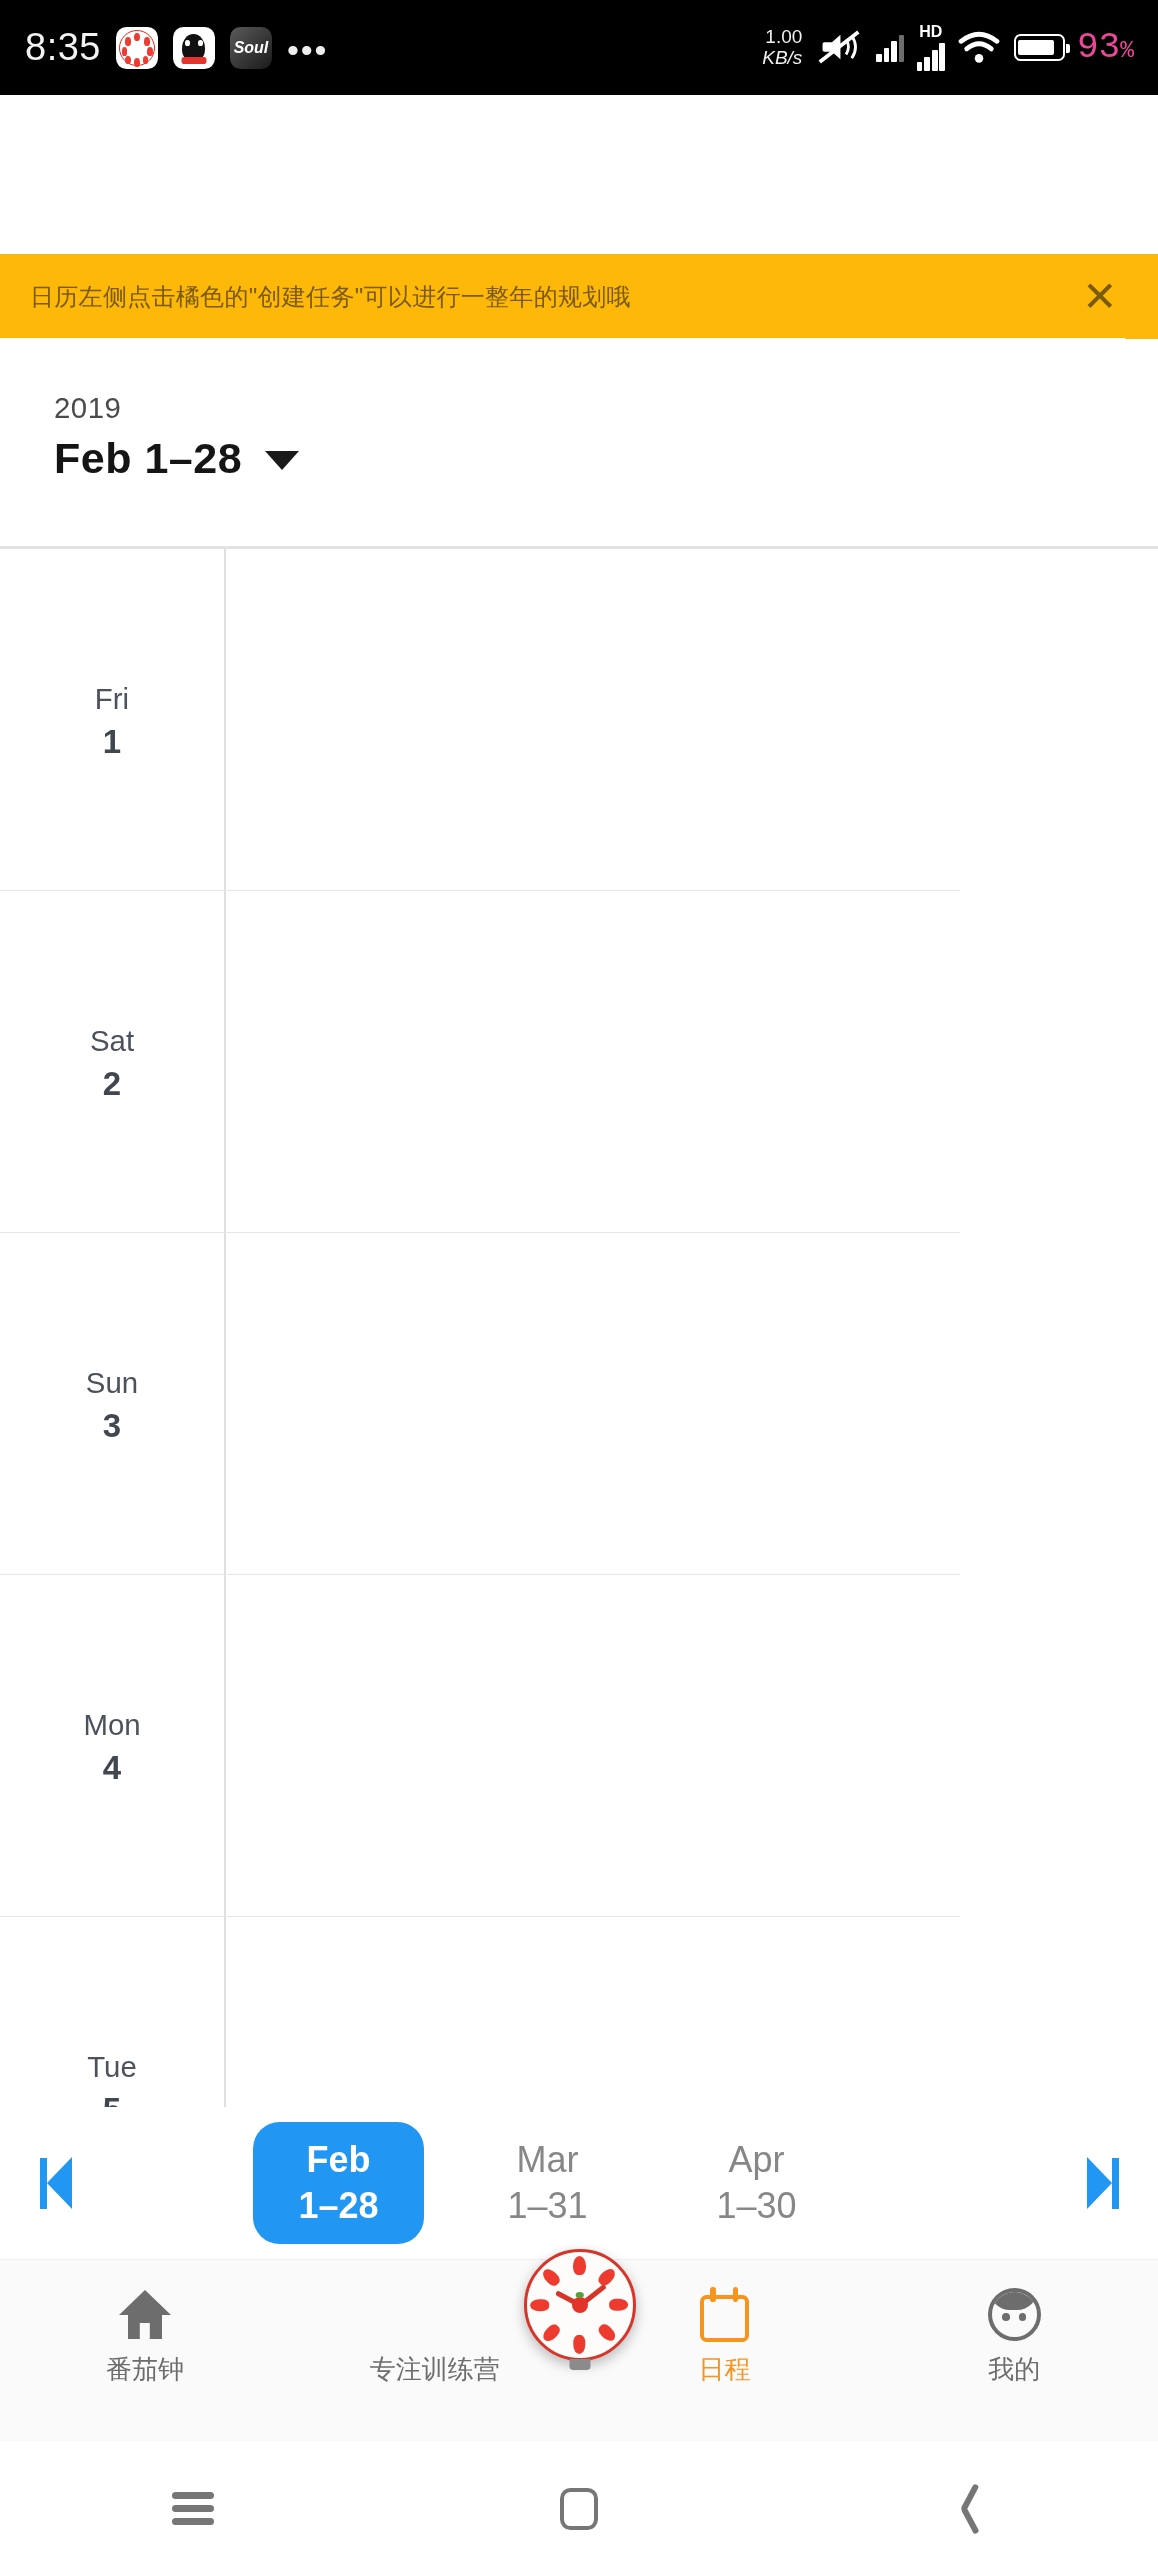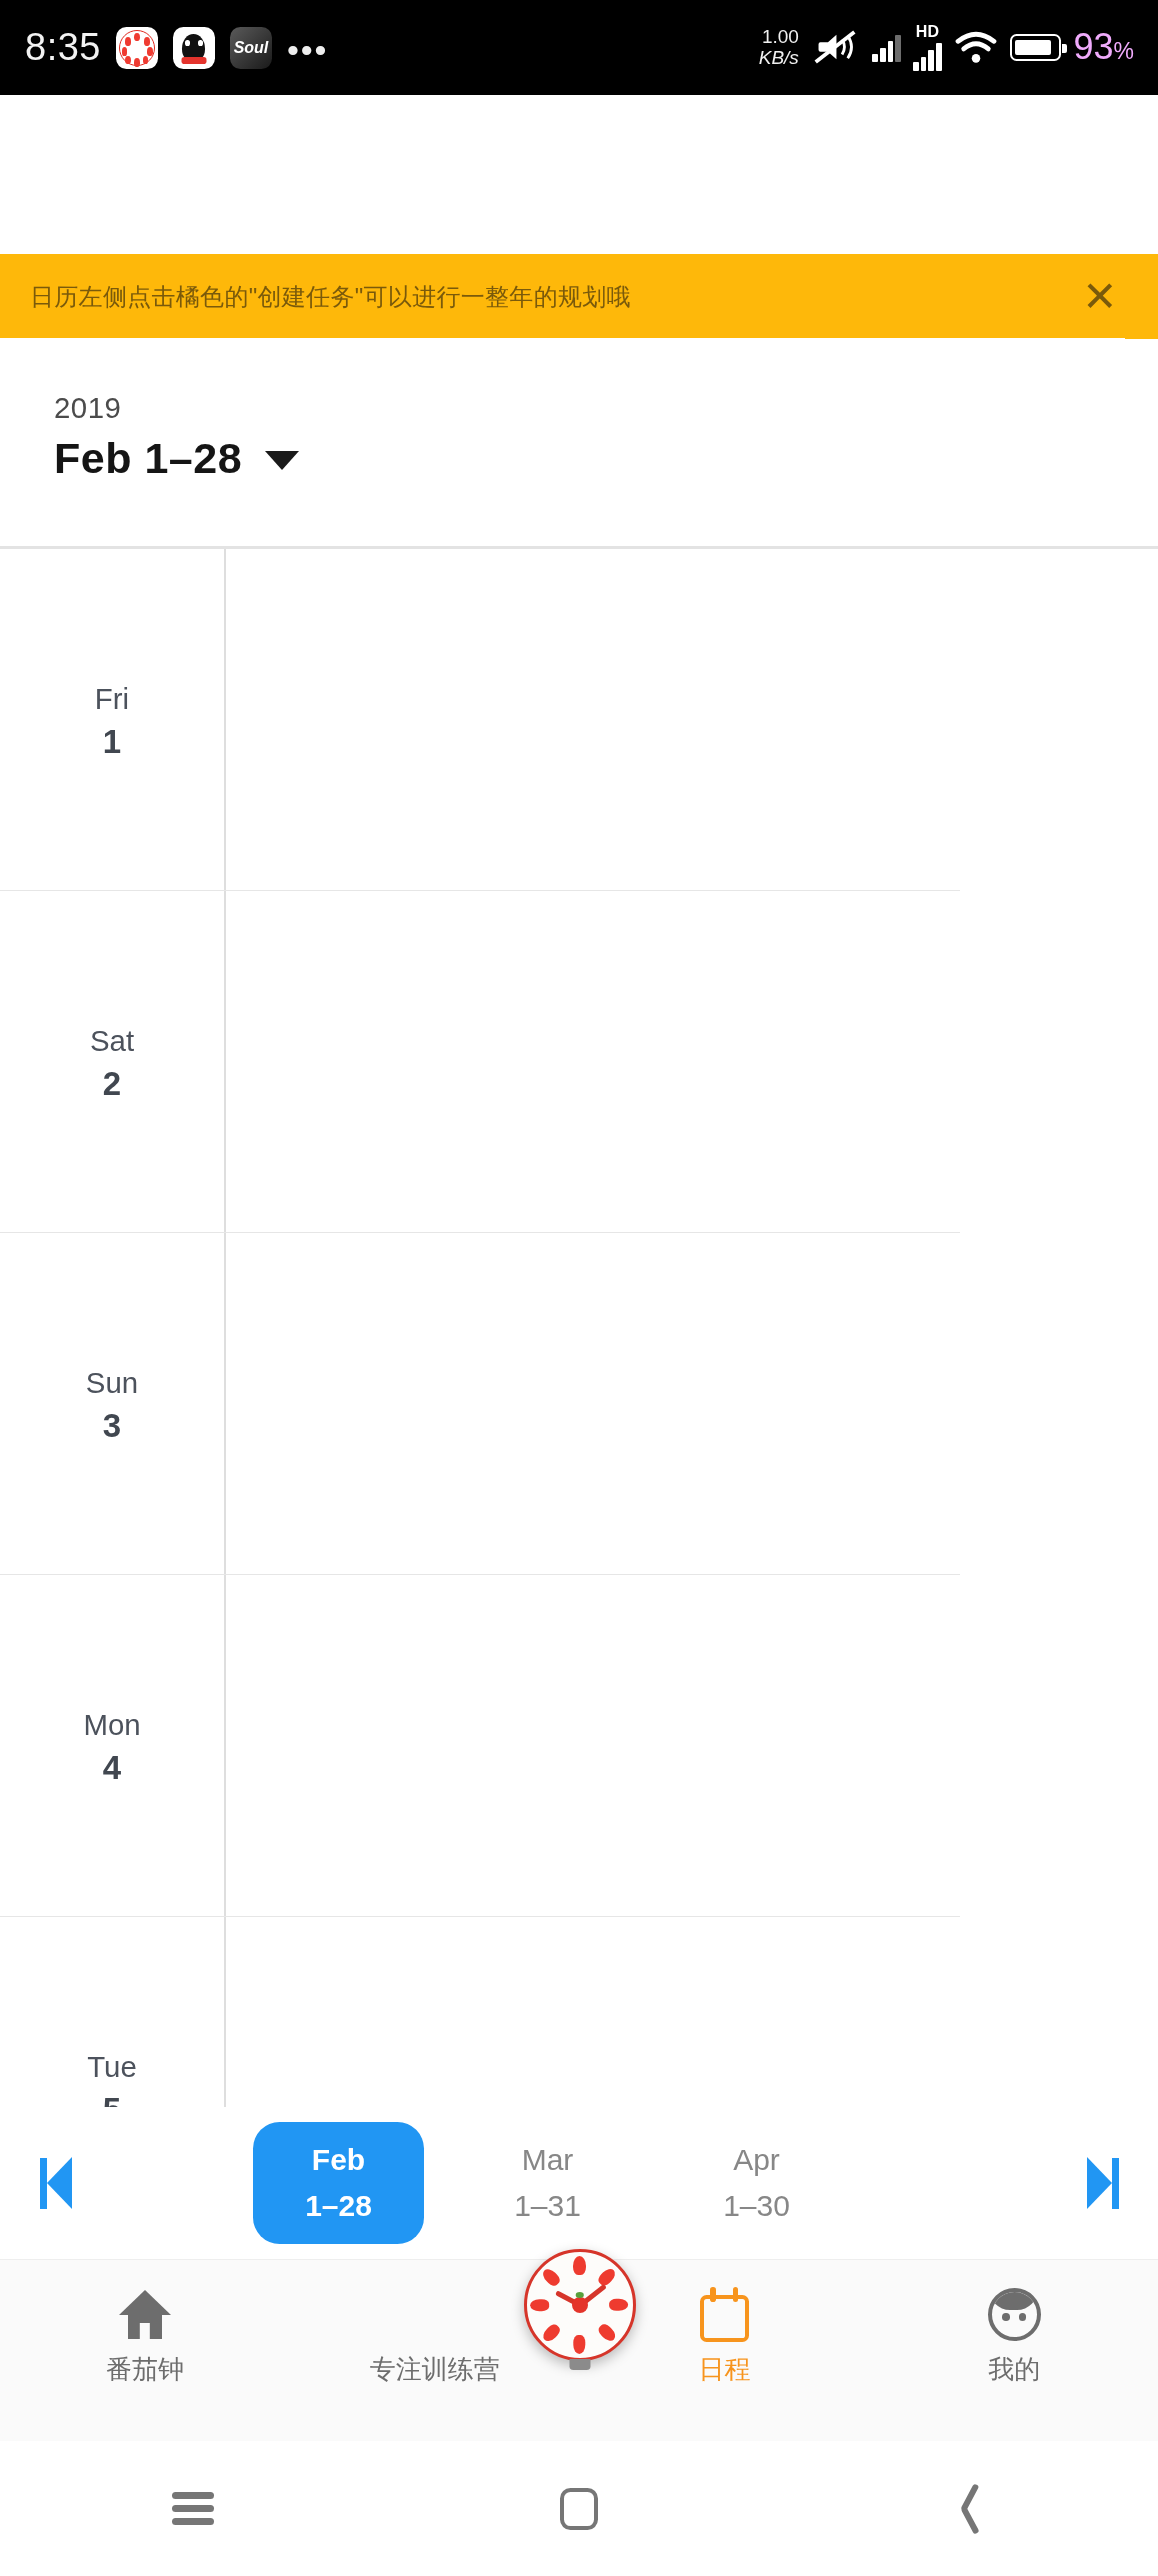--- a/index.html
+++ b/index.html
@@ -38,21 +38,21 @@
   .sb-kbs i { font-style: italic; margin-top: 40px; }
   .bars { display:flex; align-items:flex-end; gap:1.9px; height:30px; }
   .bars b { display:block; width:5.7px; background:#fff; border-radius:0.9px; }
   .bars b.b1{height:8.5px}.bars b.b2{height:14.2px}.bars b.b3{height:21px}.bars b.b4{height:27.5px}
   .bars b.dim{background:#6d6d6d}
   .hdwrap { display:flex; flex-direction:column; align-items:center; }
   .hd { font-size:16px; font-weight:700; line-height:15px; margin-bottom:1.9px; }
   .batt { width:51px; height:26.6px; border:2.8px solid #fff; border-radius:6.6px; position:relative; display:flex; align-items:center; }
   .batt:after { content:""; position:absolute; right:-7.6px; top:7.6px; width:4.7px; height:9.5px; background:#fff; border-radius:0 1.9px 1.9px 0; }
   .batt i { display:block; height:15px; width:36px; background:#fff; margin-left:2.8px; border-radius:1.9px; }
-  .sb-pct { font-size:36px; color:#f0abfc; }
+  .sb-pct { font-size:36px; color:#ec4899;font-family:Liberation Mono, monospace; }
   .sb-pct em { font-size:23px; font-style: normal; }
 
   
   .toolbar {
     position:absolute; top:95px; left:0; width:1159px; height:159px;
     background:#fff; border-radius:32px 32px 0 0;
   }
 
   
   .banner {
@@ -97,21 +97,21 @@
   }
   .mb-nav { width:112px; display:flex; align-items:center; justify-content:center; }
   .nav-ic { display:flex; align-items:center; height:51px; }
   .nav-ic .tri-l { width:0;height:0;border-top:26px solid transparent;border-bottom:26px solid transparent;border-right:25px solid #2196F3; }
   .nav-ic .tri-r { width:0;height:0;border-top:26px solid transparent;border-bottom:26px solid transparent;border-left:25px solid #2196F3; }
   .nav-ic .bar { width:7.6px; height:51px; background:#2196F3; }
   .mb-track { flex:1; position:relative; height:152px; overflow:hidden; }
   .mb-item {
     position:absolute; top:15px; width:171px; height:122px;
     display:flex; flex-direction:column; align-items:center; justify-content:center;
-    font-size:30px; color:#878787; line-height:46px;
+    font-size:36px; color:#878787; line-height:46px;
   }
   .mb-item.active { background:#2196F3; border-radius:26.6px; color:#fff; font-weight:700; }
   .mb-item .m { }
   .mb-item .d { }
 
   
   .tabbar {
     position:absolute; top:2259px; left:0; width:1159px; height:182px;
     background:#fafafa; border-top:1.9px solid #eee;
     display:flex; align-items:center;

